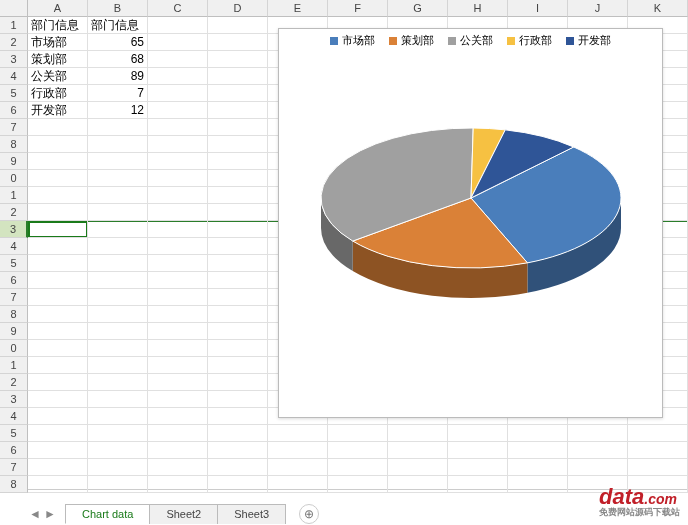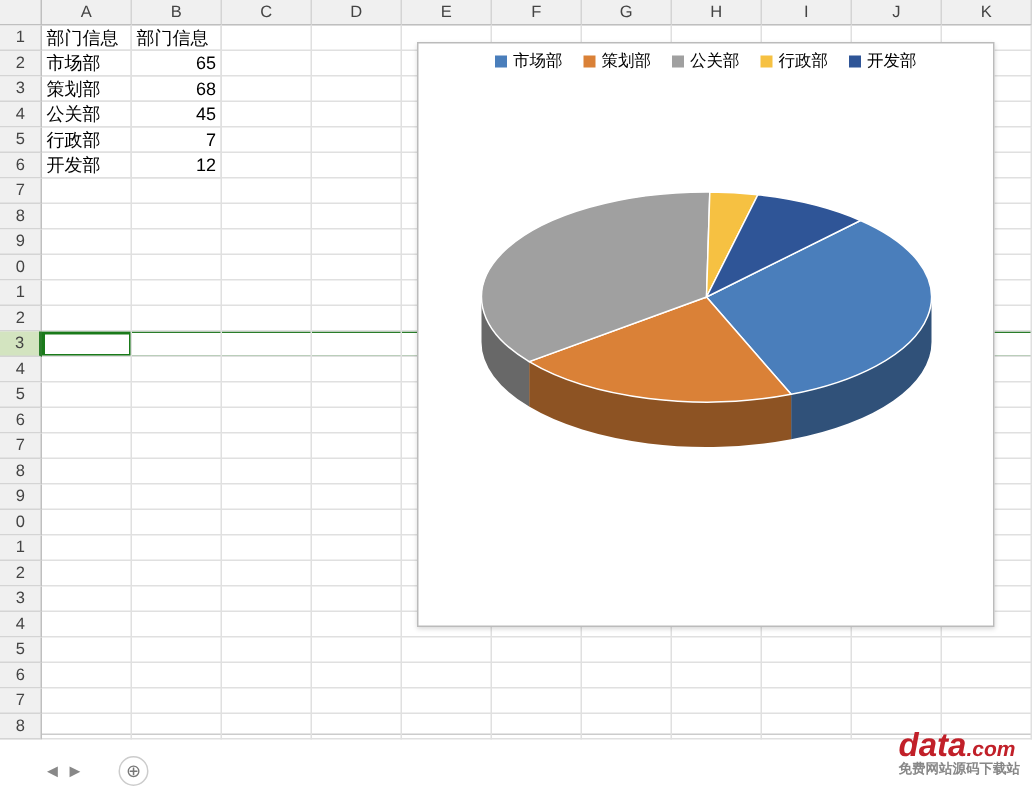--- a/index.html
+++ b/index.html
@@ -391,21 +391,21 @@
       <div class="cell" style="left: 480px; top: 459px;"></div>
       <div class="cell" style="left: 540px; top: 459px;"></div>
       <div class="cell" style="left: 600px; top: 459px;"></div>
       <div class="cell" style="left: 0px; top: 0px;">部门信息</div>
       <div class="cell" style="left: 60px; top: 0px;">部门信息</div>
       <div class="cell" style="left: 0px; top: 17px;">市场部</div>
       <div class="cell num" style="left: 60px; top: 17px;">65</div>
       <div class="cell" style="left: 0px; top: 34px;">策划部</div>
       <div class="cell num" style="left: 60px; top: 34px;">68</div>
       <div class="cell" style="left: 0px; top: 51px;">公关部</div>
-      <div class="cell num" style="left: 60px; top: 51px;">45</div>
+      <div class="cell num" style="left: 60px; top: 51px;">89</div>
       <div class="cell" style="left: 0px; top: 68px;">行政部</div>
       <div class="cell num" style="left: 60px; top: 68px;">7</div>
       <div class="cell" style="left: 0px; top: 85px;">开发部</div>
       <div class="cell num" style="left: 60px; top: 85px;">12</div>
     </div>
 
   <div class="chart">
     <div class="legend">
         <div class="legend-item">
           <span class="legend-sw" style="background: rgb(74, 126, 187);"></span>
@@ -441,19 +441,24 @@
         </svg>
     </div>
   </div>
 </div>
 
 <div class="tabs">
   <div class="tab-nav">
     <span class="tab-nav-btn">◄</span>
     <span class="tab-nav-btn">►</span>
   </div>
+  <div class="tab-list" style="display:flex;">
+      <div class="tab active">Chart data</div>
+      <div class="tab">Sheet2</div>
+      <div class="tab">Sheet3</div>
+    </div>
   <div class="tab-add">⊕</div>
 </div>
 
 <div class="watermark">
   <span>data</span><span style="font-size:14px;">.com</span>
   <span class="sm">免费网站源码下载站</span>
 </div>
 
 </body></html>

